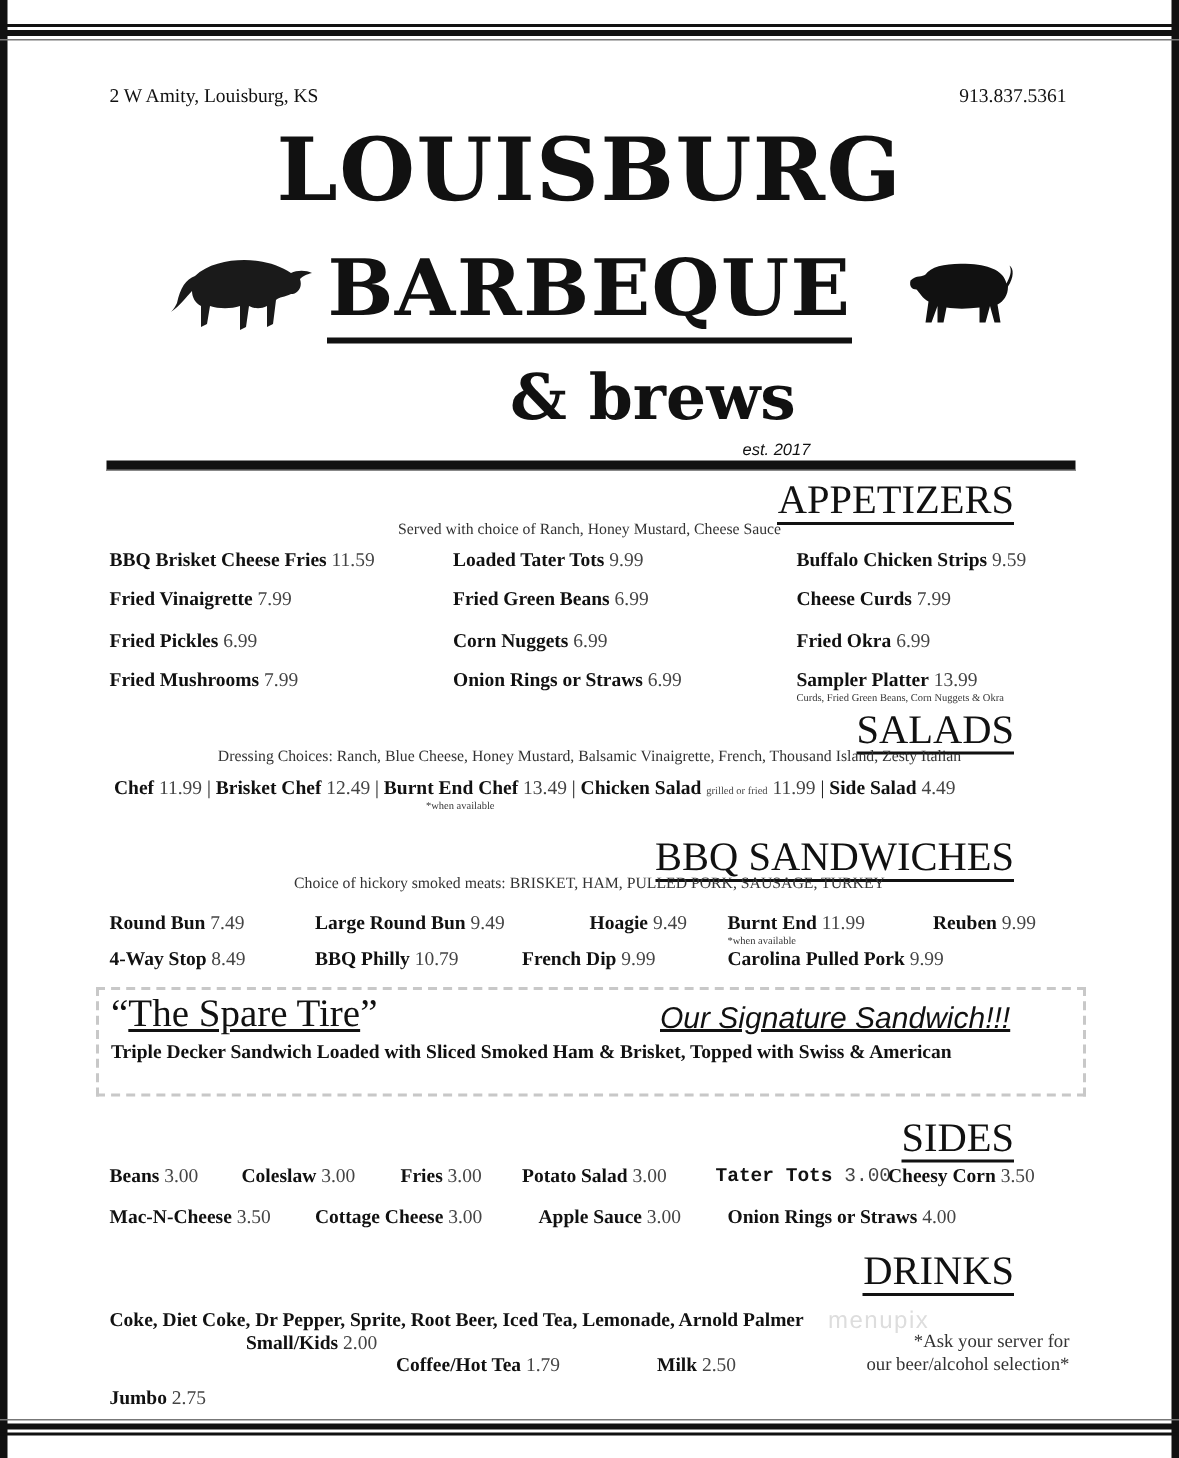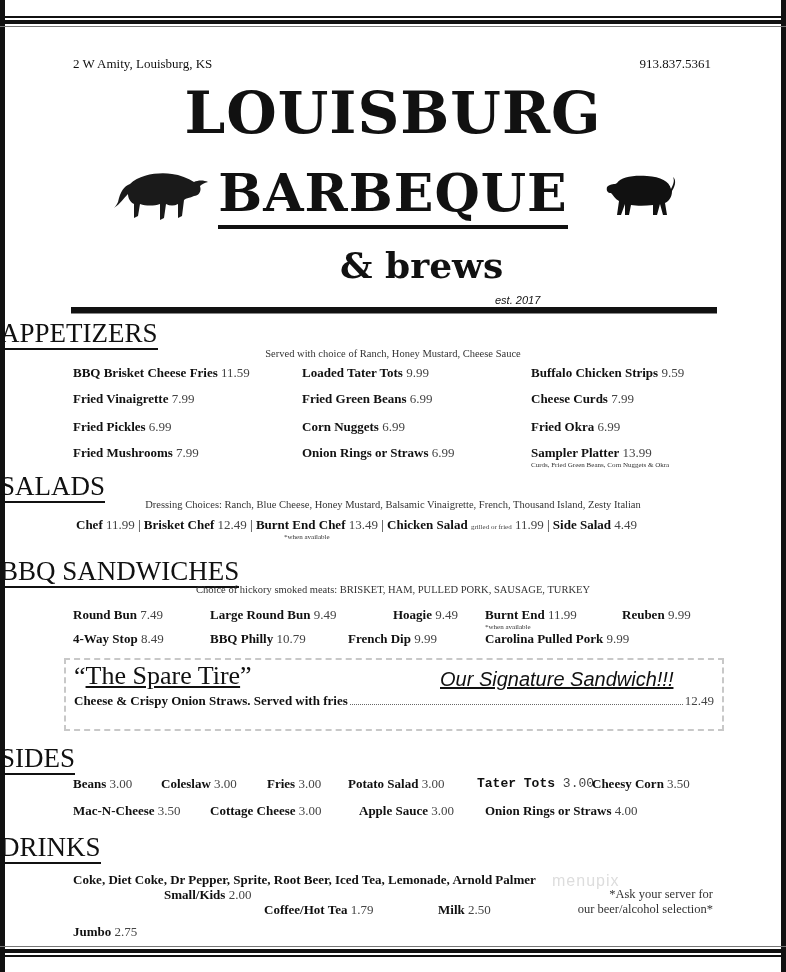--- a/index.html
+++ b/index.html
@@ -11,28 +11,28 @@
   .rule-top .l1, .rule-bottom .l1 { position:absolute; left:0; right:0; top:0; height:2px; background:#111; }
   .rule-top .l2, .rule-bottom .l2 { position:absolute; left:0; right:0; top:4px; height:4px; background:#111; }
   .rule-top .l3, .rule-bottom .l3 { position:absolute; left:0; right:0; top:10px; height:1px; background:#777; }
 
   .addr { position: absolute; left: 73px; top: 56px; font-size: 13px; }
   .phone { position: absolute; right: 75px; top: 56px; font-size: 13px; }
 
   .title1 { position: absolute; left: 0; width: 786px; top: 80px; text-align: center; font-family: "DejaVu Serif", serif; font-weight: bold; font-size: 58px; letter-spacing: 1px; line-height: 66px; }
   .title2-wrap { position: absolute; left: 0; width: 786px; top: 163px; text-align: center; }
   .title2 { display: inline-block; font-family: "DejaVu Serif", serif; font-weight: bold; font-size: 52px; line-height: 60px; border-bottom: 4px solid #111; padding-bottom: 2px; letter-spacing: 1px; }
-  .title3 { position: absolute; left: 340px; top: 240px; font-family: "DejaVu Serif", serif; font-weight: bold; font-size: 36px; line-height: 50px; }
+  .title3 { position: absolute; left: 340px; top: 240px; font-family: "DejaVu Serif", serif; font-weight: bold; font-size: 42px; line-height: 50px; }
   .est { position: absolute; left: 495px; top: 294px; font-size: 11px; font-style: italic; font-family: "Liberation Sans", sans-serif; }
   .bull { position: absolute; left: 110px; top: 162px; width: 100px; height: 60px; }
   .pig { position: absolute; left: 605px; top: 171px; width: 72px; height: 46px; }
 
   .main-rule { position: absolute; left: 71px; top: 307px; width: 646px; height: 6px; background: #111; border-bottom: 1px solid #888; }
 
-  .section-title { position: absolute; left: 0; width: 676px; text-align: left; }
+  .section-title { position: absolute; left: 0; width: 676px; text-align: right; }
   .section-title span { display: inline-block; font-size: 27px; line-height: 30px; border-bottom: 2px solid #111; }
   .sub { position: absolute; left: 0; width: 786px; text-align: center; font-size: 10.5px; color: #333; }
 
   .item { position: absolute; font-size: 13px; white-space: nowrap; }
   .item b { font-weight: bold; }
   .item .p { color: #444; }
   .tiny { position: absolute; font-size: 7px; color: #333; white-space: nowrap; }
 
   .spare-box { position: absolute; left: 64px; top: 658px; width: 656px; height: 69px; border: 2px dashed #c8c8c8; }
   .spare-title { position: absolute; left: 74px; top: 662px; font-size: 26px; line-height: 28px; }
@@ -122,25 +122,21 @@
 
 <div class="item" style="left:73px;top:631px;"><b>4-Way Stop</b> <span class="p">8.49</span></div>
 <div class="item" style="left:210px;top:631px;"><b>BBQ Philly</b> <span class="p">10.79</span></div>
 <div class="item" style="left:348px;top:631px;"><b>French Dip</b> <span class="p">9.99</span></div>
 <div class="item" style="left:485px;top:631px;"><b>Carolina Pulled Pork</b> <span class="p">9.99</span></div>
 
 <div class="spare-box"></div>
 <div class="spare-title"><span>“</span><span class="u">The Spare Tire</span><span>”</span></div>
 <div class="spare-sig">Our Signature Sandwich!!!</div>
 <div class="spare-desc">
-  <div class="spare-line2">
-      <span>Cheese &amp; Crispy Onion Straws. Served with fries</span>
-      <span class="dots"></span>
-      <span class="price">12.49</span>
-    </div>
+  <div>Triple Decker Sandwich Loaded with Sliced Smoked Ham &amp; Brisket, Topped with Swiss &amp; American</div>
 </div>
 
 <div class="section-title" style="top:743px;"><span>SIDES</span></div>
 <div class="item" style="left:73px;top:776px;"><b>Beans</b> <span class="p">3.00</span></div>
 <div class="item" style="left:161px;top:776px;"><b>Coleslaw</b> <span class="p">3.00</span></div>
 <div class="item" style="left:267px;top:776px;"><b>Fries</b> <span class="p">3.00</span></div>
 <div class="item" style="left:348px;top:776px;"><b>Potato Salad</b> <span class="p">3.00</span></div>
 <div class="item" style="left:477px;top:776px;font-family:Liberation Mono, monospace;"><b>Tater Tots</b> <span class="p">3.00</span></div>
 <div class="item" style="left:592px;top:776px;"><b>Cheesy Corn</b> <span class="p">3.50</span></div>
 

